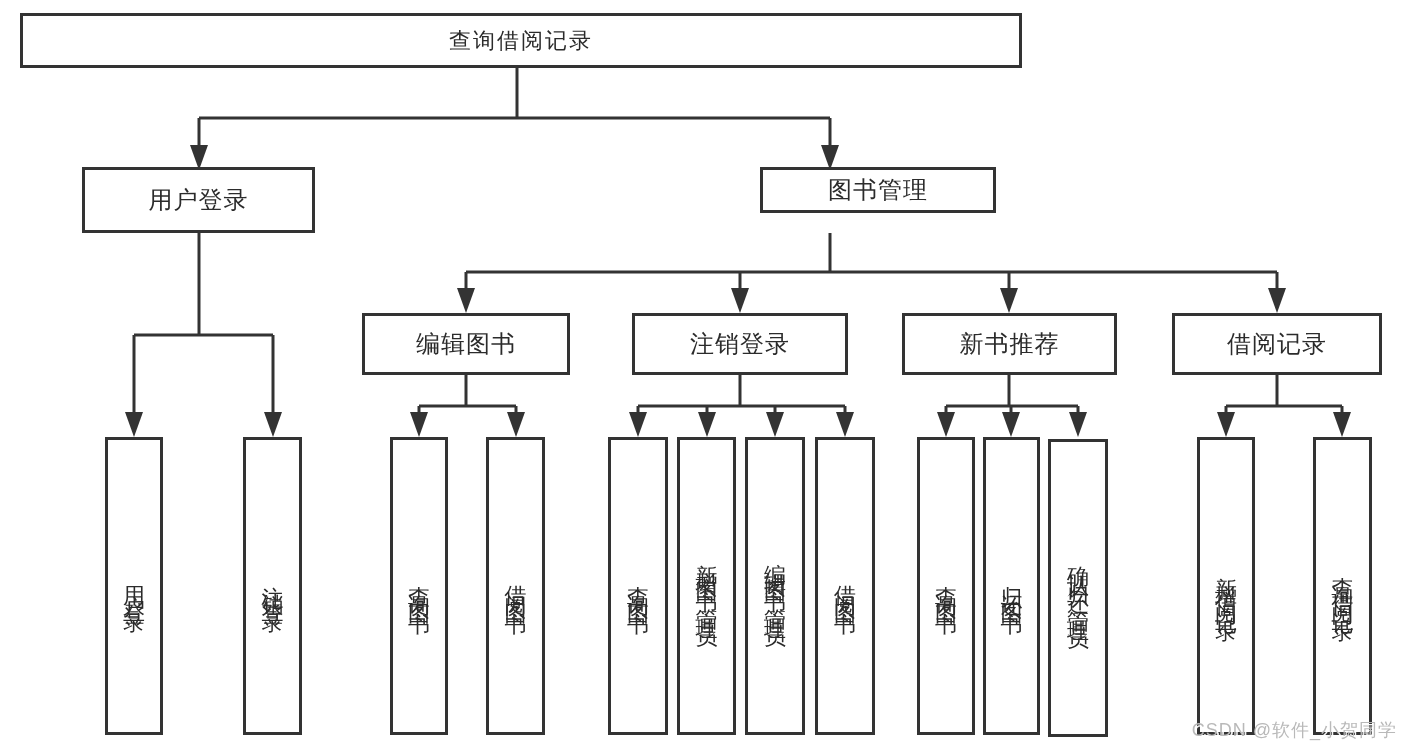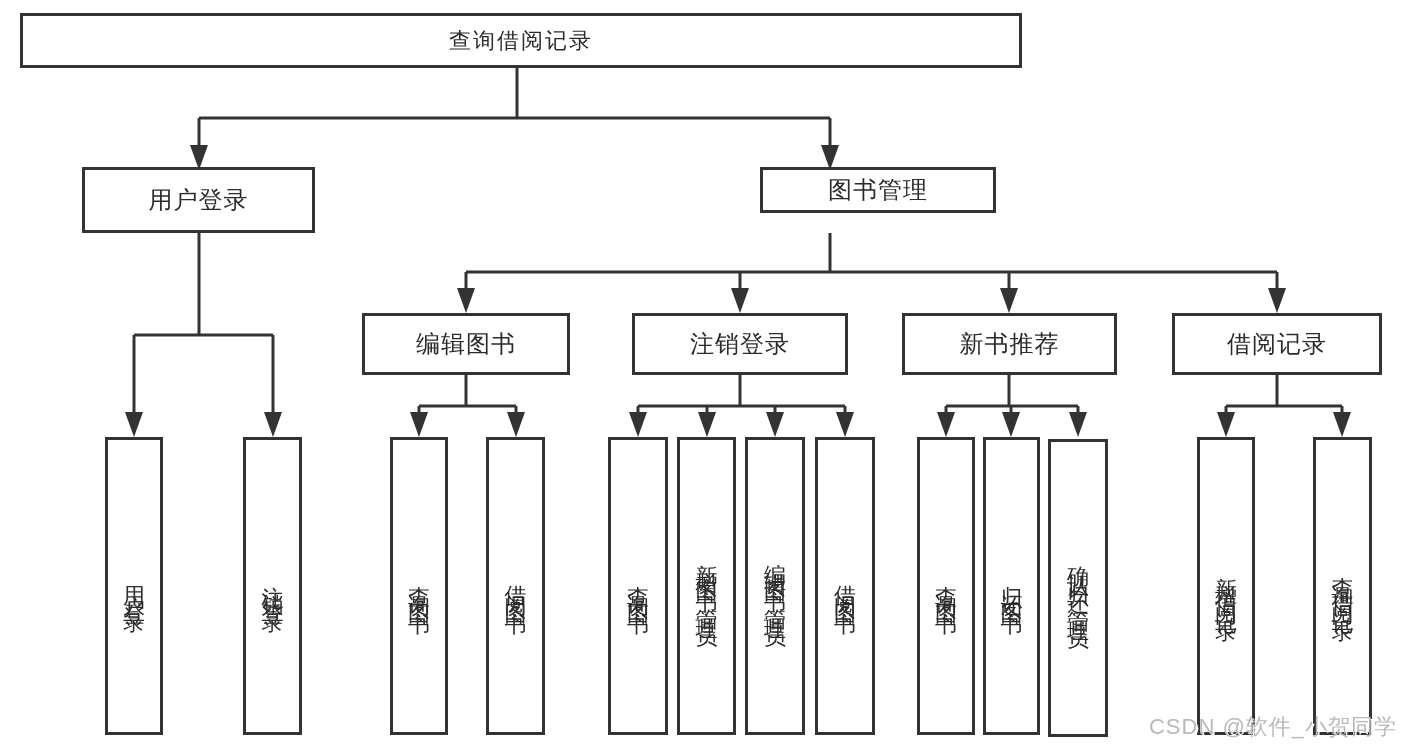--- a/index.html
+++ b/index.html
@@ -32,21 +32,21 @@
     writing-mode: vertical-rl;
     text-orientation: mixed;
     letter-spacing: 9px;
     line-height: 1;
     white-space: nowrap;
   }
   .watermark {
     position: absolute;
     right: 8px;
     bottom: 5px;
-    font-size: 22px;
+    font-size: 18px;
     color: #b9b9b9;
     text-shadow: 2px 2px 0 rgba(255,255,255,0.95);
     letter-spacing: 1px;
     z-index: 5;
     pointer-events: none;
   }
 </style>
 </head>
 <body>
 

